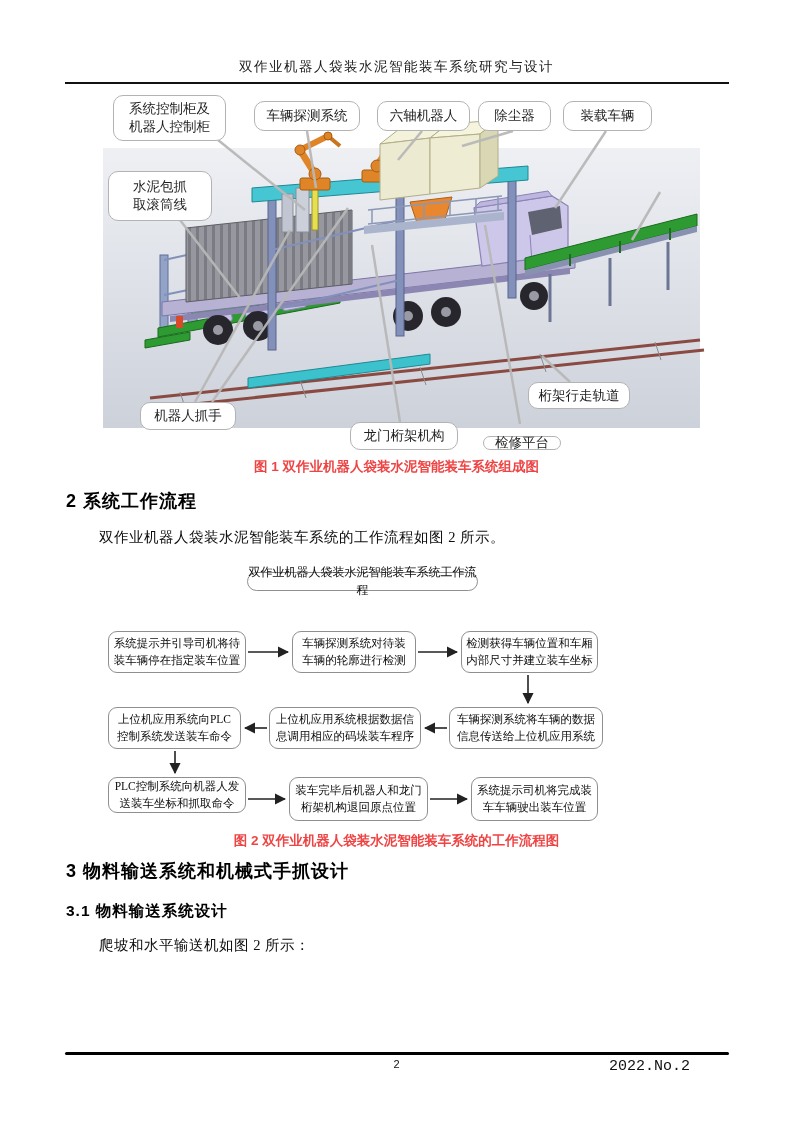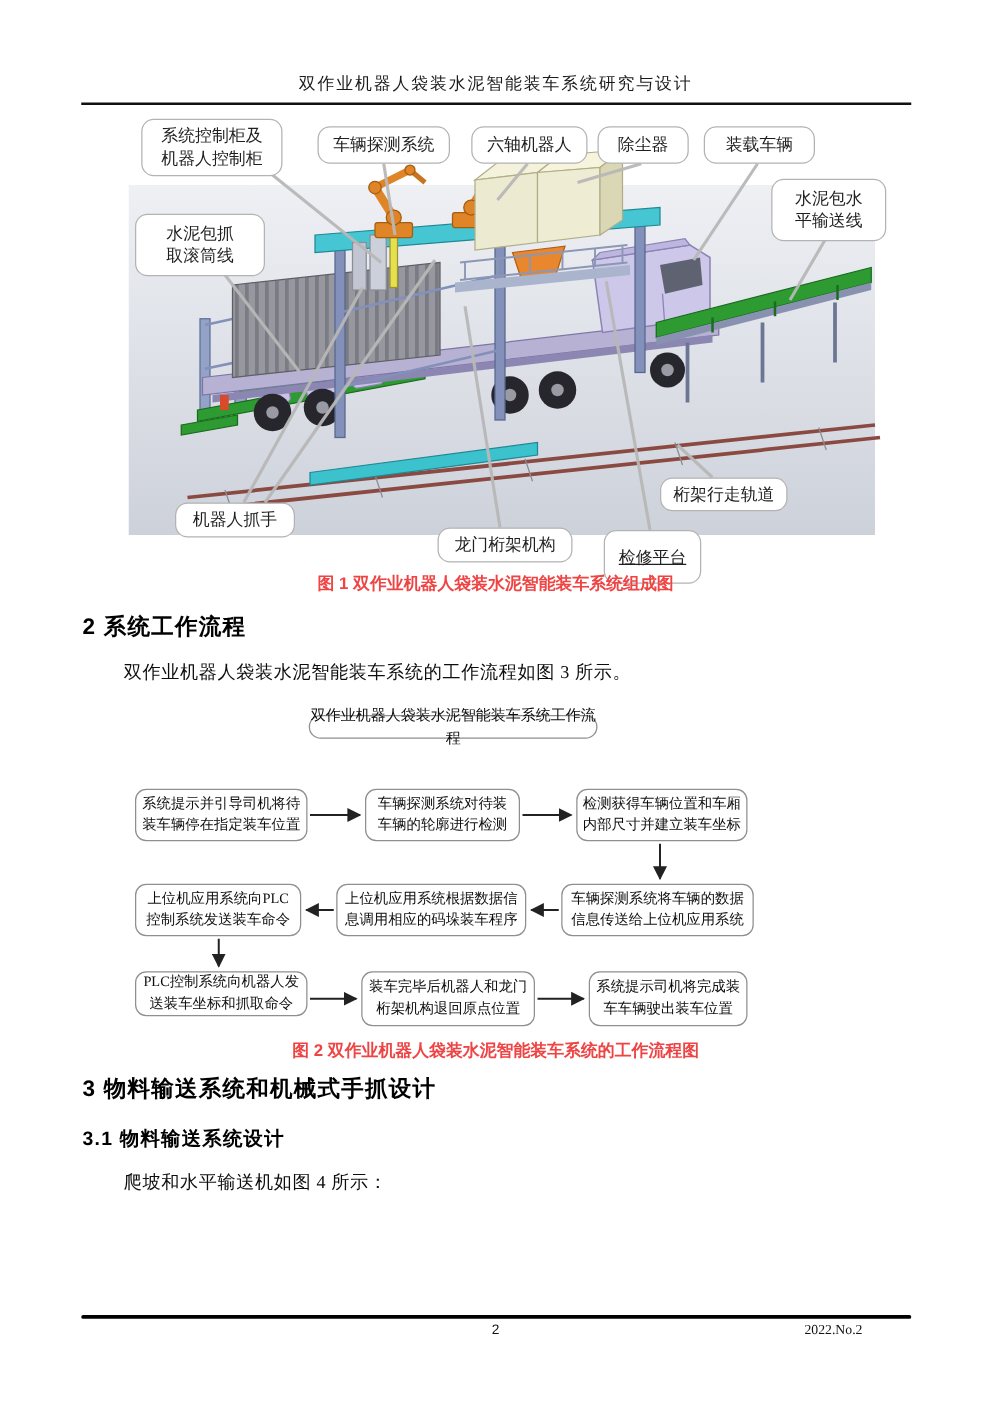--- a/index.html
+++ b/index.html
@@ -53,21 +53,21 @@
   #fb7 { left:18px;  top:217px; width:138px; height:36px; }
   #fb8 { left:199px; top:217px; width:139px; height:44px; }
   #fb9 { left:381px; top:217px; width:127px; height:44px; }
 
   
   .footer-rule { position:absolute; top:1052px; left:65px; width:664px; height:3px;
                  background:#000; border-radius:2px; }
   .pg-num { position:absolute; top:1058px; left:0; width:100%; text-align:center;
             font-family:"Liberation Sans", sans-serif; font-size:11px; color:#111; }
   .issue  { position:absolute; top:1058px; right:103px;
-            font-family:Liberation Serif, serif; font-size:11px; color:#111; }
+            font-family:Liberation Mono, monospace; font-size:15px; color:#111; }
 </style>
 </head>
 <body>
 
 <div class="page">
 
   <div class="hdr-title">双作业机器人袋装水泥智能装车系统研究与设计</div>
   <div class="hdr-rule"></div>
 
   <div class="fig1">
@@ -214,34 +214,32 @@
         <line x1="470" y1="292" x2="442" y2="266"></line>
       </g>
     </svg>
 
     <div class="callout" style="left:13px;  top:5px;   width:113px; height:46px;">系统控制柜及
 机器人控制柜</div>
     <div class="callout" style="left:154px; top:11px;  width:106px; height:30px;">车辆探测系统</div>
     <div class="callout" style="left:277px; top:11px;  width:93px;  height:30px;">六轴机器人</div>
     <div class="callout" style="left:378px; top:11px;  width:73px;  height:30px;">除尘器</div>
     <div class="callout" style="left:463px; top:11px;  width:89px;  height:30px;">装载车辆</div>
-    <div class="callout" style="left:517px; top:53px;  width:92px;  height:50px;">水泥包水
-平输送线</div>
     <div class="callout" style="left:8px;   top:81px;  width:104px; height:50px;">水泥包抓
 取滚筒线</div>
     <div class="callout" style="left:40px;  top:312px; width:96px;  height:28px;">机器人抓手</div>
     <div class="callout" style="left:250px; top:332px; width:108px; height:28px;">龙门桁架机构</div>
-    <div class="callout" style="left:383px; top:334px; width:78px;  height:43px;text-decoration:underline;">检修平台</div>
+    <div class="callout" style="left:383px; top:346px; width:78px;  height:14px;">检修平台</div>
     <div class="callout" style="left:428px; top:292px; width:102px; height:27px;">桁架行走轨道</div>
   </div>
 
   <div class="fig-caption" id="cap1">图 1 双作业机器人袋装水泥智能装车系统组成图</div>
 
   <div class="h-sec" id="h2">2  系统工作流程</div>
-  <div class="para" id="p1">双作业机器人袋装水泥智能装车系统的工作流程如图 3 所示。</div>
+  <div class="para" id="p1">双作业机器人袋装水泥智能装车系统的工作流程如图 2 所示。</div>
 
   <div class="flow">
     <svg width="620" height="292" viewBox="0 0 620 292">
       <defs>
         <marker id="arr" viewBox="0 0 10 10" refX="9" refY="5" markerWidth="7" markerHeight="7" orient="auto-start-reverse">
           <path d="M0,0 L10,5 L0,10 z" fill="#222"></path>
         </marker>
       </defs>
       <g stroke="#222" stroke-width="1.6" marker-end="url(#arr)">
         <line x1="158" y1="92" x2="198" y2="92"></line>
@@ -272,19 +270,19 @@
     <div class="fbox" id="fb8">装车完毕后机器人和龙门
 桁架机构退回原点位置</div>
     <div class="fbox" id="fb9">系统提示司机将完成装
 车车辆驶出装车位置</div>
   </div>
 
   <div class="fig-caption" id="cap2">图 2  双作业机器人袋装水泥智能装车系统的工作流程图</div>
 
   <div class="h-sec" id="h3">3  物料输送系统和机械式手抓设计</div>
   <div class="h-sec" id="h31">3.1 物料输送系统设计</div>
-  <div class="para" id="p2">爬坡和水平输送机如图 4 所示：</div>
+  <div class="para" id="p2">爬坡和水平输送机如图 2 所示：</div>
 
   <div class="footer-rule"></div>
   <div class="pg-num">2</div>
   <div class="issue">2022.No.2</div>
 
 </div>
 
 </body></html>

